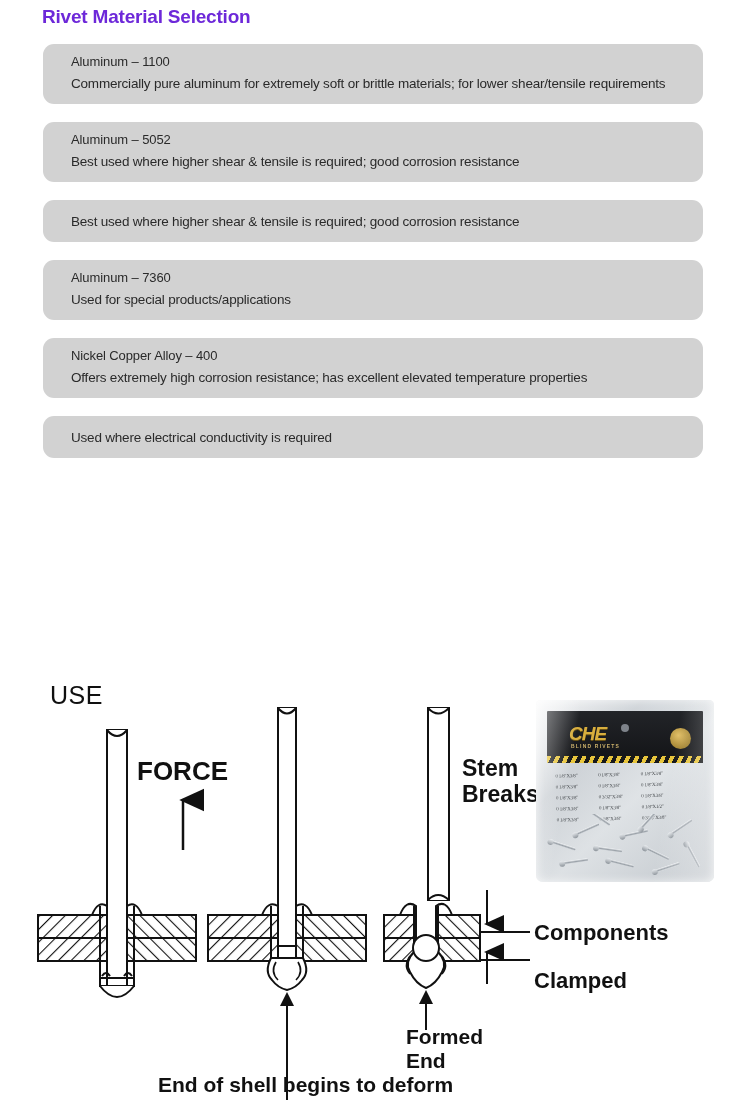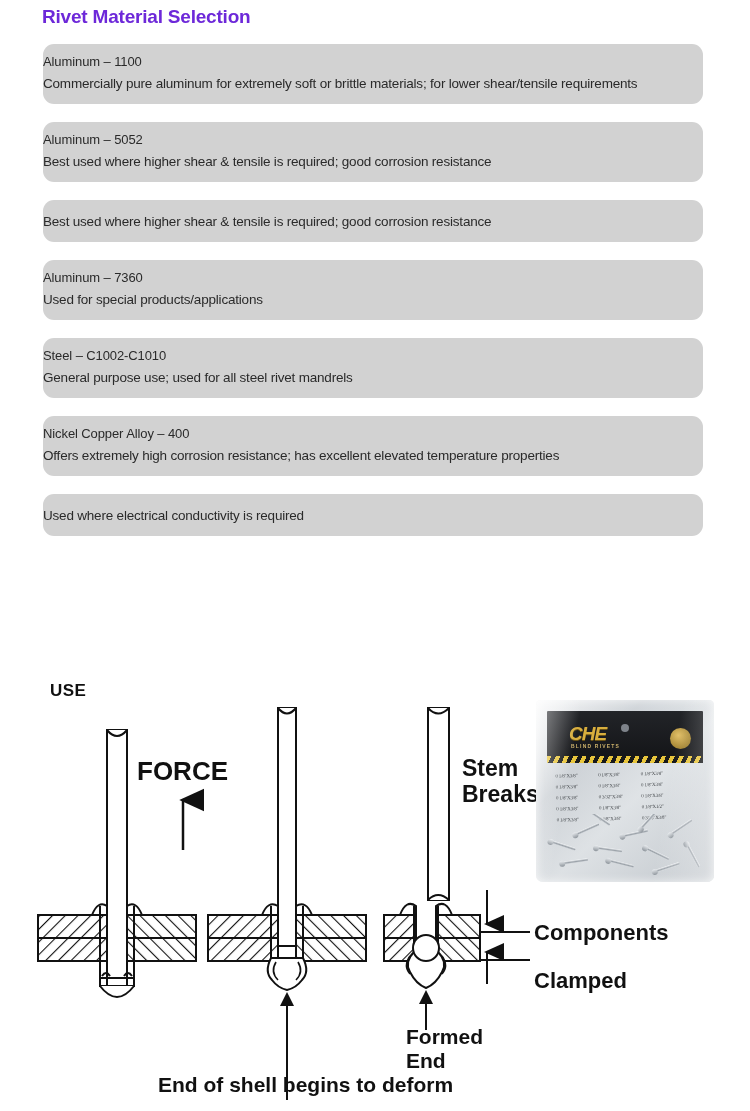--- a/index.html
+++ b/index.html
@@ -29,21 +29,21 @@
   
   #material-list {
     position: absolute;
     left: 43px;
     top: 44px;
     width: 660px;
   }
   .material-card {
     background: #d2d2d2;
     border-radius: 11px;
-    padding: 9px 16px 10px 0;
+    padding: 9px 16px 10px 28px;
     margin-bottom: 18px;
     box-sizing: border-box;
   }
   .material-name {
     font-size: 13px;
     color: #2a2a2a;
     line-height: 18px;
     letter-spacing: -0.1px;
   }
   .material-desc {
@@ -52,22 +52,22 @@
     line-height: 20px;
     margin-top: 3px;
     letter-spacing: -0.2px;
   }
 
   
   #use-heading {
     position: absolute;
     left: 50px;
     top: 681px;
-    font-size: 17px;
-    font-weight: 700;
+    font-size: 25px;
+    font-weight: 400;
     color: #101010;
     letter-spacing: 0.5px;
   }
 
   #use-diagram {
     position: absolute;
     left: 0;
     top: 700px;
     width: 750px;
     height: 411px;
@@ -217,24 +217,20 @@
 
   <div class="material-card">
     <div class="material-desc">Best used where higher shear &amp; tensile is required; good corrosion resistance</div>
   </div>
 
   <div class="material-card">
     <div class="material-name">Aluminum – 7360</div>
     <div class="material-desc">Used for special products/applications</div>
   </div>
 
-  <div class="material-card">
-    <div class="material-name">Steel – C1002-C1010</div>
-    <div class="material-desc">General purpose use; used for all steel rivet mandrels</div>
-  </div>
 
 
   <div class="material-card">
     <div class="material-name">Nickel Copper Alloy – 400</div>
     <div class="material-desc">Offers extremely high corrosion resistance; has excellent elevated temperature properties</div>
   </div>
 
   <div class="material-card">
     <div class="material-desc">Used where electrical conductivity is required</div>
   </div>

